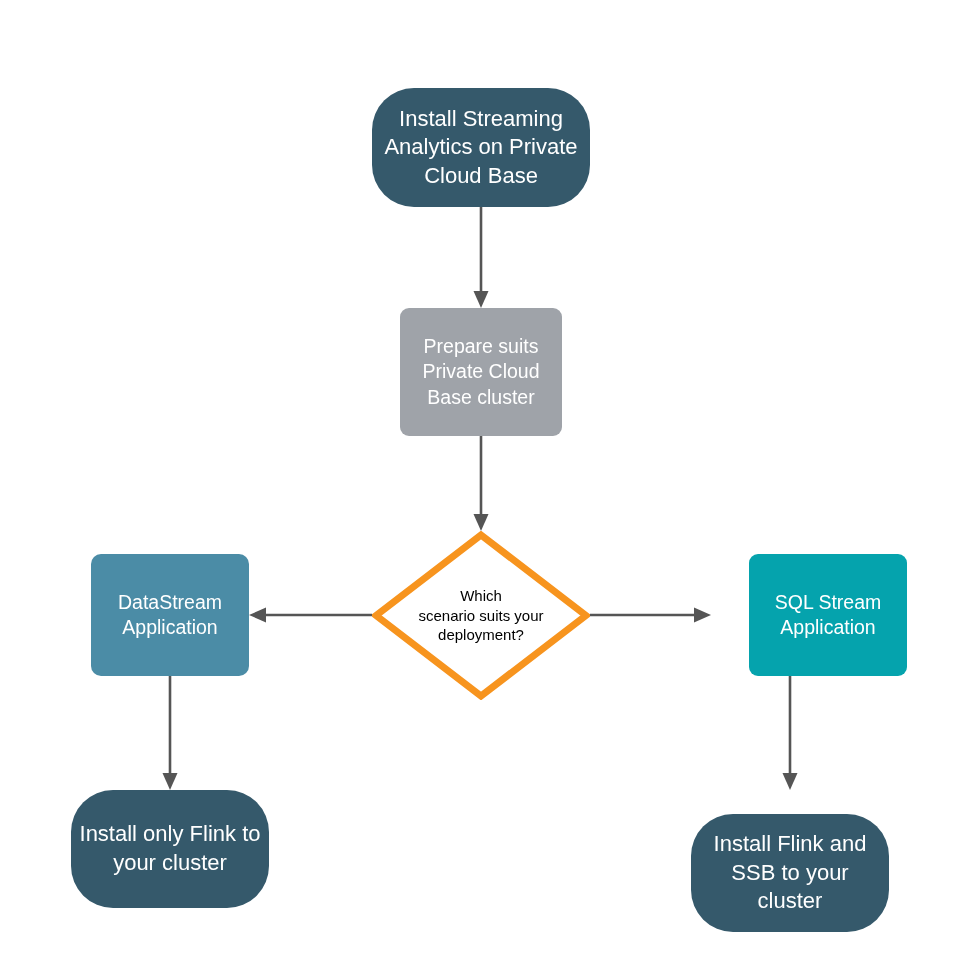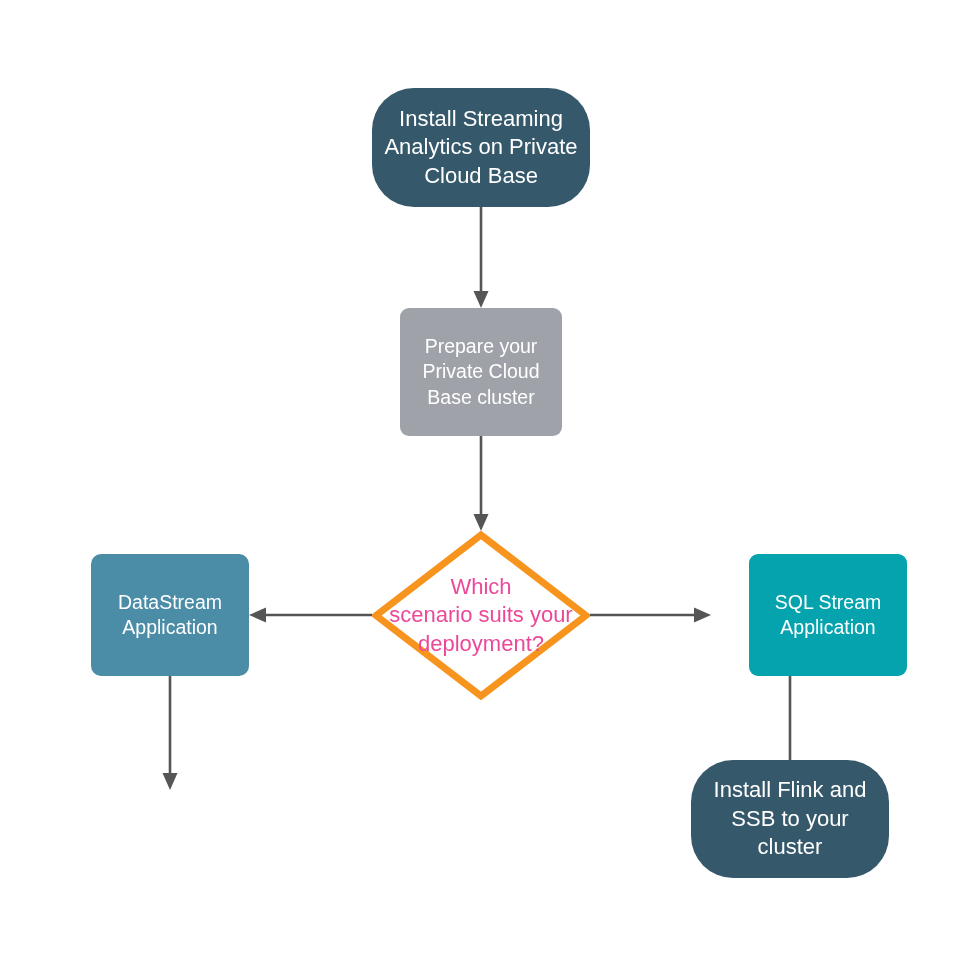--- a/index.html
+++ b/index.html
@@ -58,22 +58,22 @@
     color: #ffffff;
     font-size: 19.5px;
   }
   .n-gray   { background: #9FA3A9; }
   .n-blue   { background: #4B8CA6; border-radius: 10px; }
   .n-teal   { background: #05A3AD; }
 
   
   .n-decision {
     background: transparent;
-    color: #ec4899;
-    font-size: 22px;
+    color: #000000;
+    font-size: 15px;
   }
   .n-decision .diamond-shape {
     position: absolute;
     left: 0;
     top: 0;
     width: 100%;
     height: 100%;
     z-index: -1;
   }
   .n-decision .nlabel {
@@ -114,21 +114,21 @@
       </g>
     </svg>
 
   <div class="node n-terminal" id="node-start" style="left: 372px; top: 88px; width: 218px; height: 119px;">
     <span class="nlabel">Install Streaming
 Analytics on Private
 Cloud Base</span>
   </div>
 
   <div class="node n-process n-gray" id="node-prepare" style="left: 400px; top: 308px; width: 162px; height: 128px;">
-    <span class="nlabel">Prepare your
+    <span class="nlabel">Prepare suits
 Private Cloud
 Base cluster</span>
   </div>
 
   <div class="node n-decision" id="node-decision" style="left: 372px; top: 531px; width: 218px; height: 169px;">
     <svg class="diamond-shape" viewBox="0 0 218 169" preserveAspectRatio="none">
       <polygon points="109,4 214,84.5 109,165 4,84.5" fill="#ffffff" stroke="#F7941E" stroke-width="7" stroke-linejoin="miter" vector-effect="non-scaling-stroke"></polygon>
     </svg>
     <span class="nlabel">Which
 scenario suits your
@@ -138,19 +138,23 @@
   <div class="node n-process n-blue" id="node-datastream" style="left: 91px; top: 554px; width: 158px; height: 122px;">
     <span class="nlabel">DataStream
 Application</span>
   </div>
 
   <div class="node n-process n-teal" id="node-sqlstream" style="left: 711px; top: 554px; width: 158px; height: 122px; margin-left: 38px;">
     <span class="nlabel">SQL Stream
 Application</span>
   </div>
 
+  <div class="node n-terminal" id="node-flink-only" style="left: 71px; top: 790px; width: 198px; height: 118px;">
+    <span class="nlabel">Install only Flink to
+your cluster</span>
+  </div>
 
-  <div class="node n-terminal" id="node-flink-ssb" style="left: 691px; top: 760px; width: 198px; height: 118px;">
+  <div class="node n-terminal" id="node-flink-ssb" style="left: 691px; top: 814px; width: 198px; height: 118px;">
     <span class="nlabel">Install Flink and
 SSB to your cluster</span>
   </div>
 
 </div>
 
 </body></html>

